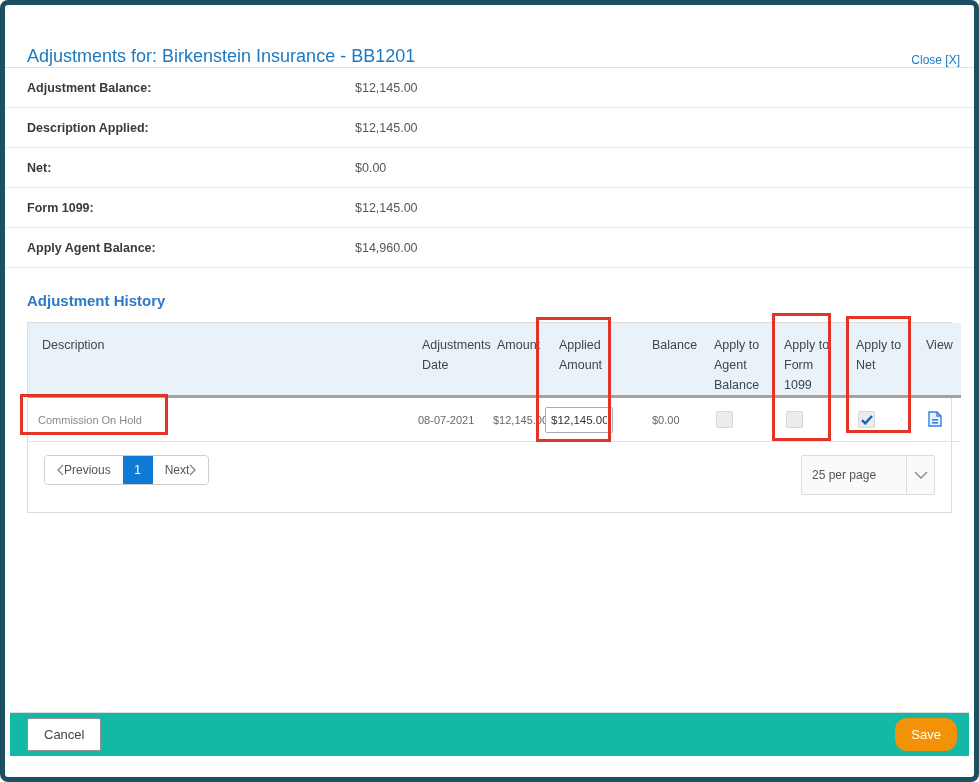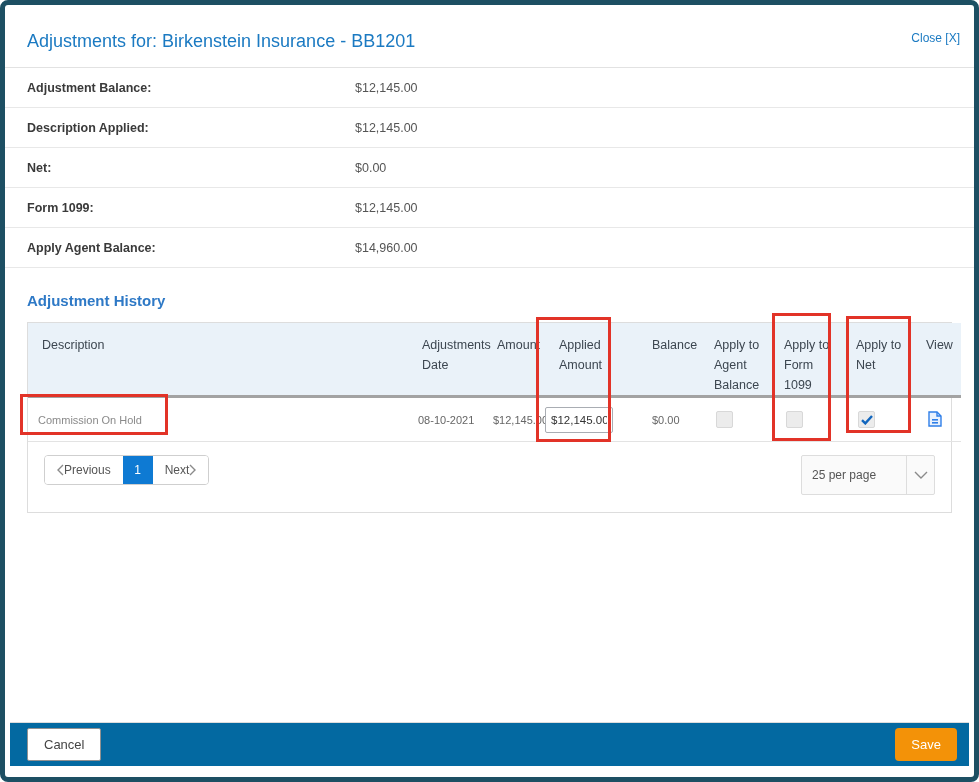--- a/index.html
+++ b/index.html
@@ -10,21 +10,21 @@
     position: absolute; top: 0; left: 0;
     width: 979px; height: 782px;
     border: 5px solid #1d4f63;
     border-radius: 8px;
     background: #fff;
     overflow: hidden;
   }
 
   
   .modal-header {
-    display: flex; justify-content: space-between; align-items: flex-start;
+    display: flex; justify-content: space-between; align-items: flex-end;
     padding: 26px 14px 0 22px;
     height: 63px;
     border-bottom: 1px solid #e2e2e2;
   }
   .modal-title { color: #1b7ac2; font-size: 18px; font-weight: 400; }
   .close-link { color: #1b7ac2; font-size: 12px; text-decoration: none; cursor: pointer; }
 
   
   .summary-row {
     display: flex; align-items: center;
@@ -122,36 +122,36 @@
   }
   .per-page-label { flex: 1; padding-left: 10px; }
   .per-page-arrow {
     width: 28px; height: 100%;
     border-left: 1px solid #ddd;
     display: flex; align-items: center; justify-content: center;
   }
 
   
   .modal-footer {
-    position: absolute; left: 5px; right: 5px; bottom: 11px;
+    position: absolute; left: 5px; right: 5px; bottom: 21px;
     height: 44px;
     border-top: 1px solid #ddd;
-    background: #0369a1;
+    background: #14b8a6;
     display: flex; align-items: center; justify-content: space-between;
     padding: 0 12px 0 17px;
   }
   .cancel-btn {
     height: 33px; padding: 0 16px;
     background: #fff; border: 1px solid #919191; border-radius: 2px;
     font-family: "Liberation Sans", sans-serif;
     font-size: 13px; color: #444; cursor: pointer;
   }
   .save-btn {
     height: 33px; padding: 0 16px; min-width: 56px;
-    background: #f39208; border: none; border-radius: 4px;
+    background: #f39208; border: none; border-radius: 12px;
     font-family: "Liberation Sans", sans-serif;
     font-size: 13px; color: #fff; cursor: pointer;
   }
 
   
   .annotations { position: absolute; inset: 0; pointer-events: none; }
   .anno { position: absolute; border: 3px solid #e23328; }
   .anno-description { left: 15px;  top: 389px; width: 148px; height: 41px; }
   .anno-applied     { left: 531px; top: 312px; width: 75px;  height: 125px; }
   .anno-form1099    { left: 767px; top: 308px; width: 59px;  height: 128px; }
@@ -214,21 +214,21 @@
           <th class="c-balance">Balance</th>
           <th class="c-agent">Apply to Agent Balance</th>
           <th class="c-form">Apply to Form 1099</th>
           <th class="c-net">Apply to Net</th>
           <th class="c-view">View</th>
         </tr>
       </thead>
       <tbody>
         <tr>
           <td class="c-desc">Commission On Hold</td>
-          <td class="c-date">08-10-2021</td>
+          <td class="c-date">08-07-2021</td>
           <td class="c-amount">$12,145.00</td>
           <td class="c-applied">
             <input class="applied-input" type="text" value="$12,145.00" style="">
           </td>
           <td class="c-balance">$0.00</td>
           <td class="c-agent">
             <div class="checkbox">
               
             </div>
           </td>

